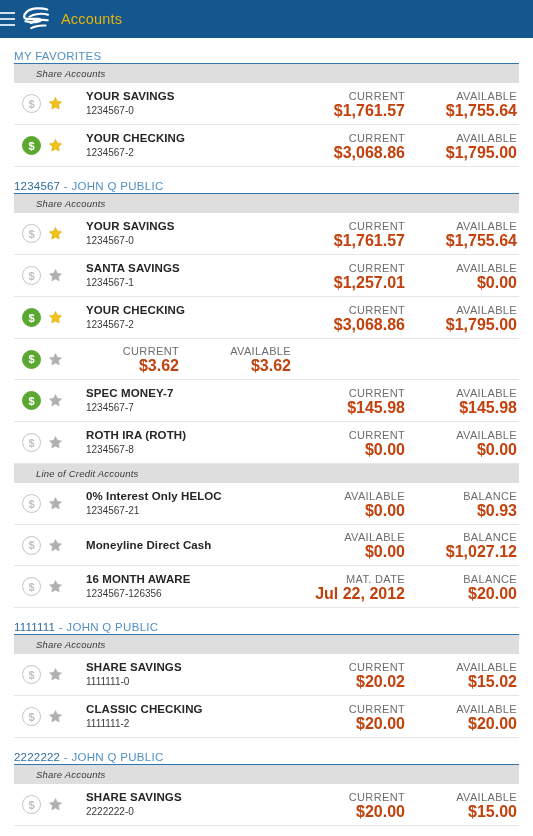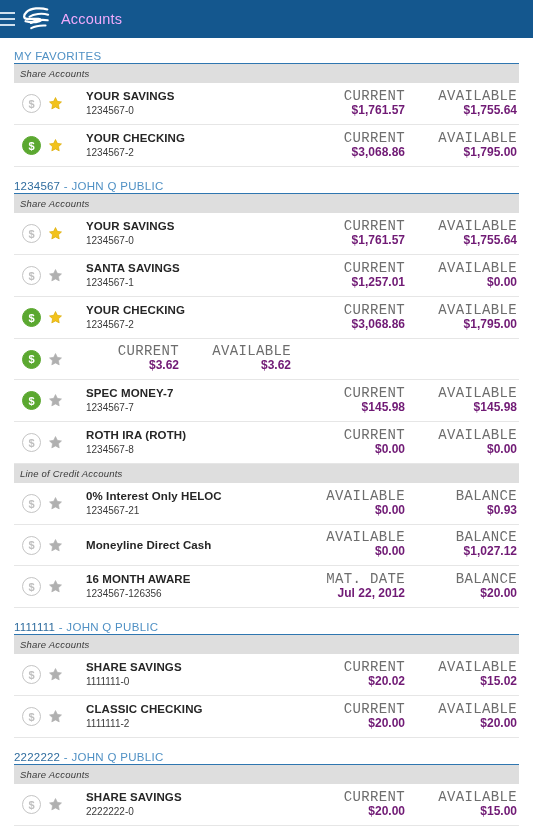--- a/index.html
+++ b/index.html
@@ -35,21 +35,21 @@
     background: #cfe0ee;
     width: 100%;
   }
   .brandmark {
     width: 30px;
     height: 26px;
     margin-left: 6px;
     flex: 0 0 auto;
   }
   .appbar-title {
-    color: #f0abfc;
+    color: #eab308;
     font-size: 14.5px;
     margin-left: 10px;
     letter-spacing: .2px;
   }
 
   
   .page {
     padding: 0 14px;
     background: #fff;
   }
@@ -71,21 +71,21 @@
   .group-title .acct-owner {
     color: #4f90c4;
     letter-spacing: .3px;
   }
 
   .subhead {
     background: #dedede;
     font-size: 9.5px;
     font-style: italic;
     color: #3a3a3a;
-    padding: 4px 0 4px 6px;
+    padding: 4px 0 4px 22px;
     letter-spacing: .2px;
   }
 
   
   .row {
     display: flex;
     align-items: center;
     border-bottom: 1px solid #e6e6e6;
     padding: 6px 0 6px 8px;
     min-height: 38px;
@@ -142,30 +142,29 @@
 
   .col {
     flex: 0 0 auto;
     text-align: right;
     padding-right: 2px;
   }
   .col.c1 { width: 118px; }
   .col.c2 { width: 112px; }
 
   .col-label {
-    font-size: 14px;
+    font-size: 11px;
     color: #6d6d6d;
     letter-spacing: .35px;
     line-height: 12px;
-    font-family: Liberation Mono, monospace;
   }
   .col-value {
-    font-size: 12px;
+    font-size: 16px;
     font-weight: bold;
-    color: #701a75;
+    color: #c2410c;
     line-height: 15px;
     margin-top: 1px;
   }
 </style>
 </head>
 <body>
 
 <div class="appbar">
   <div class="hamburger">
     <i></i>

